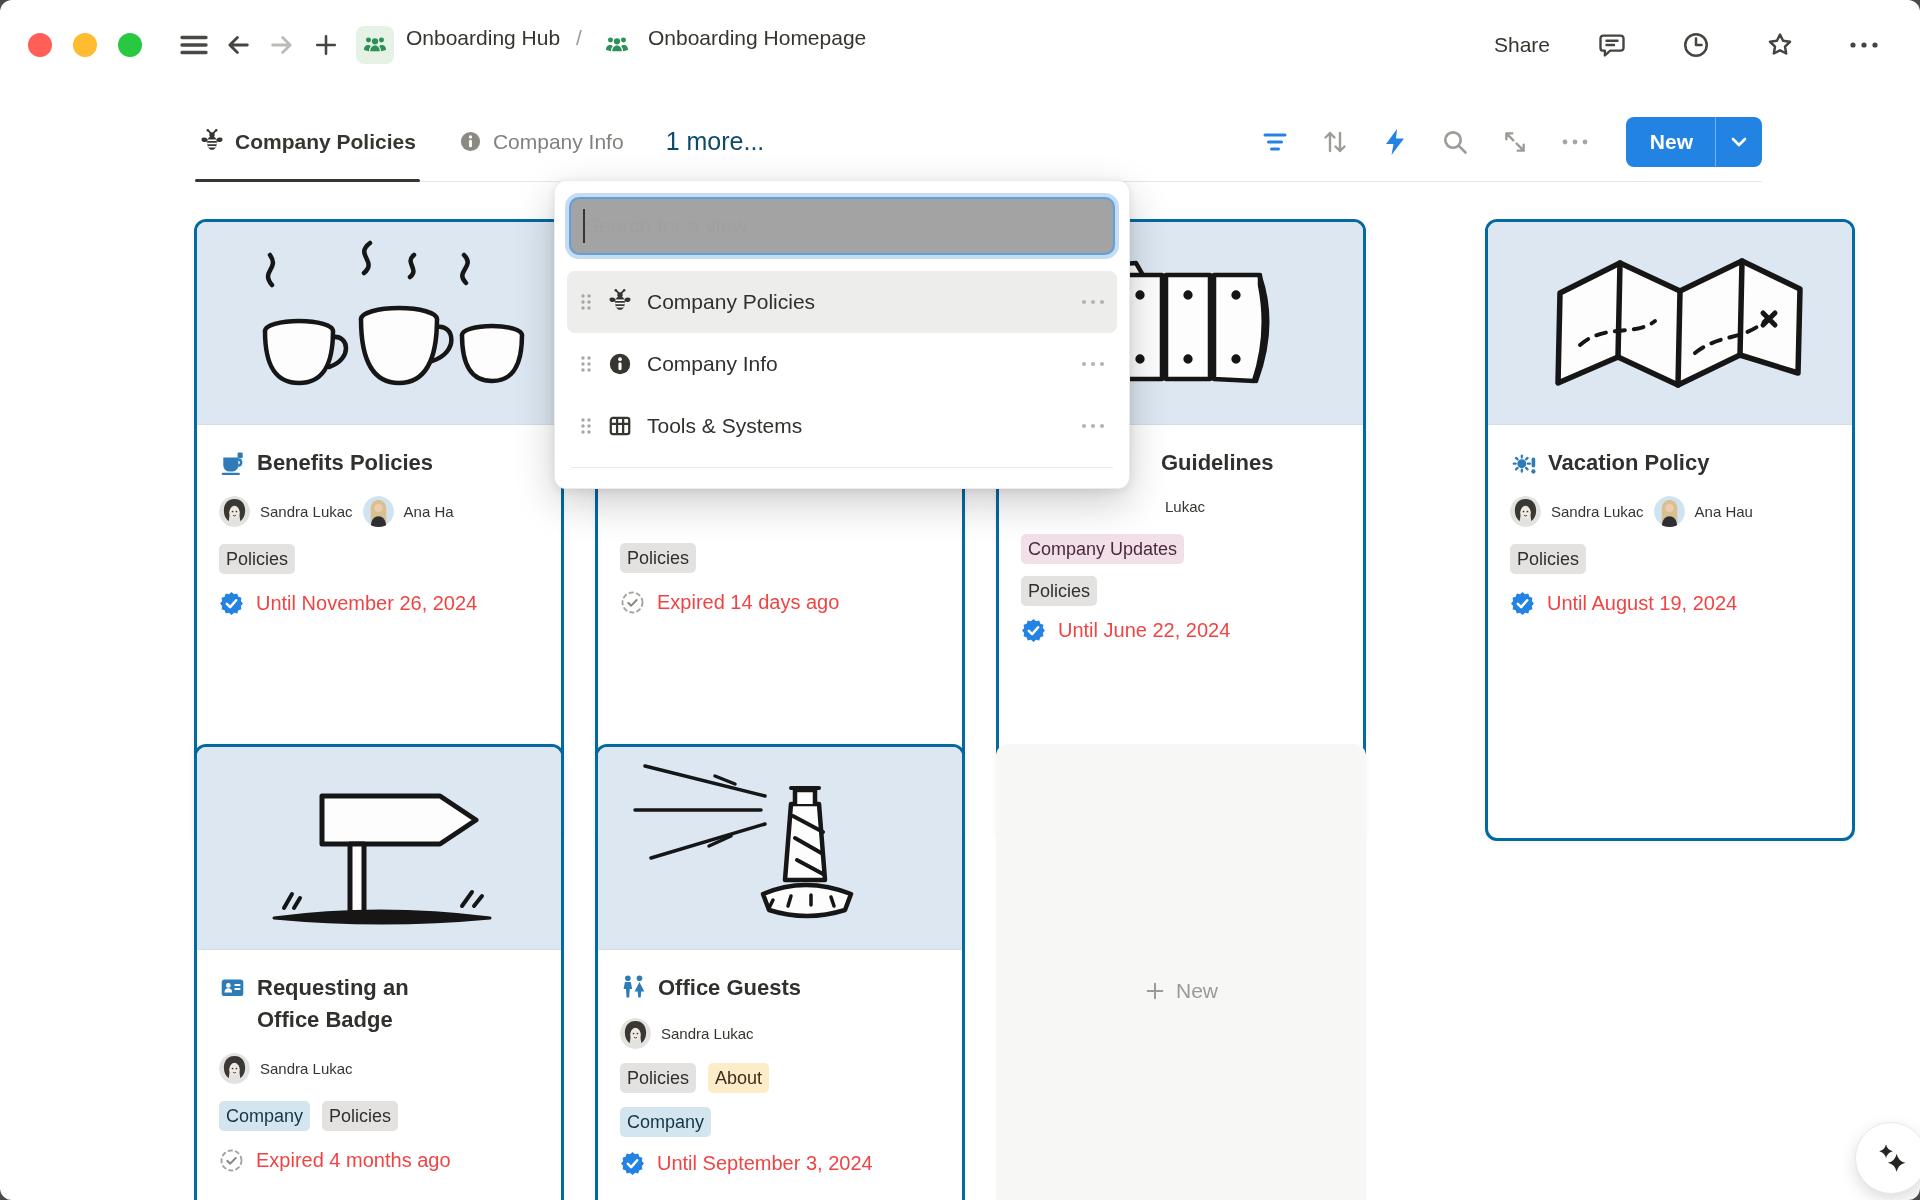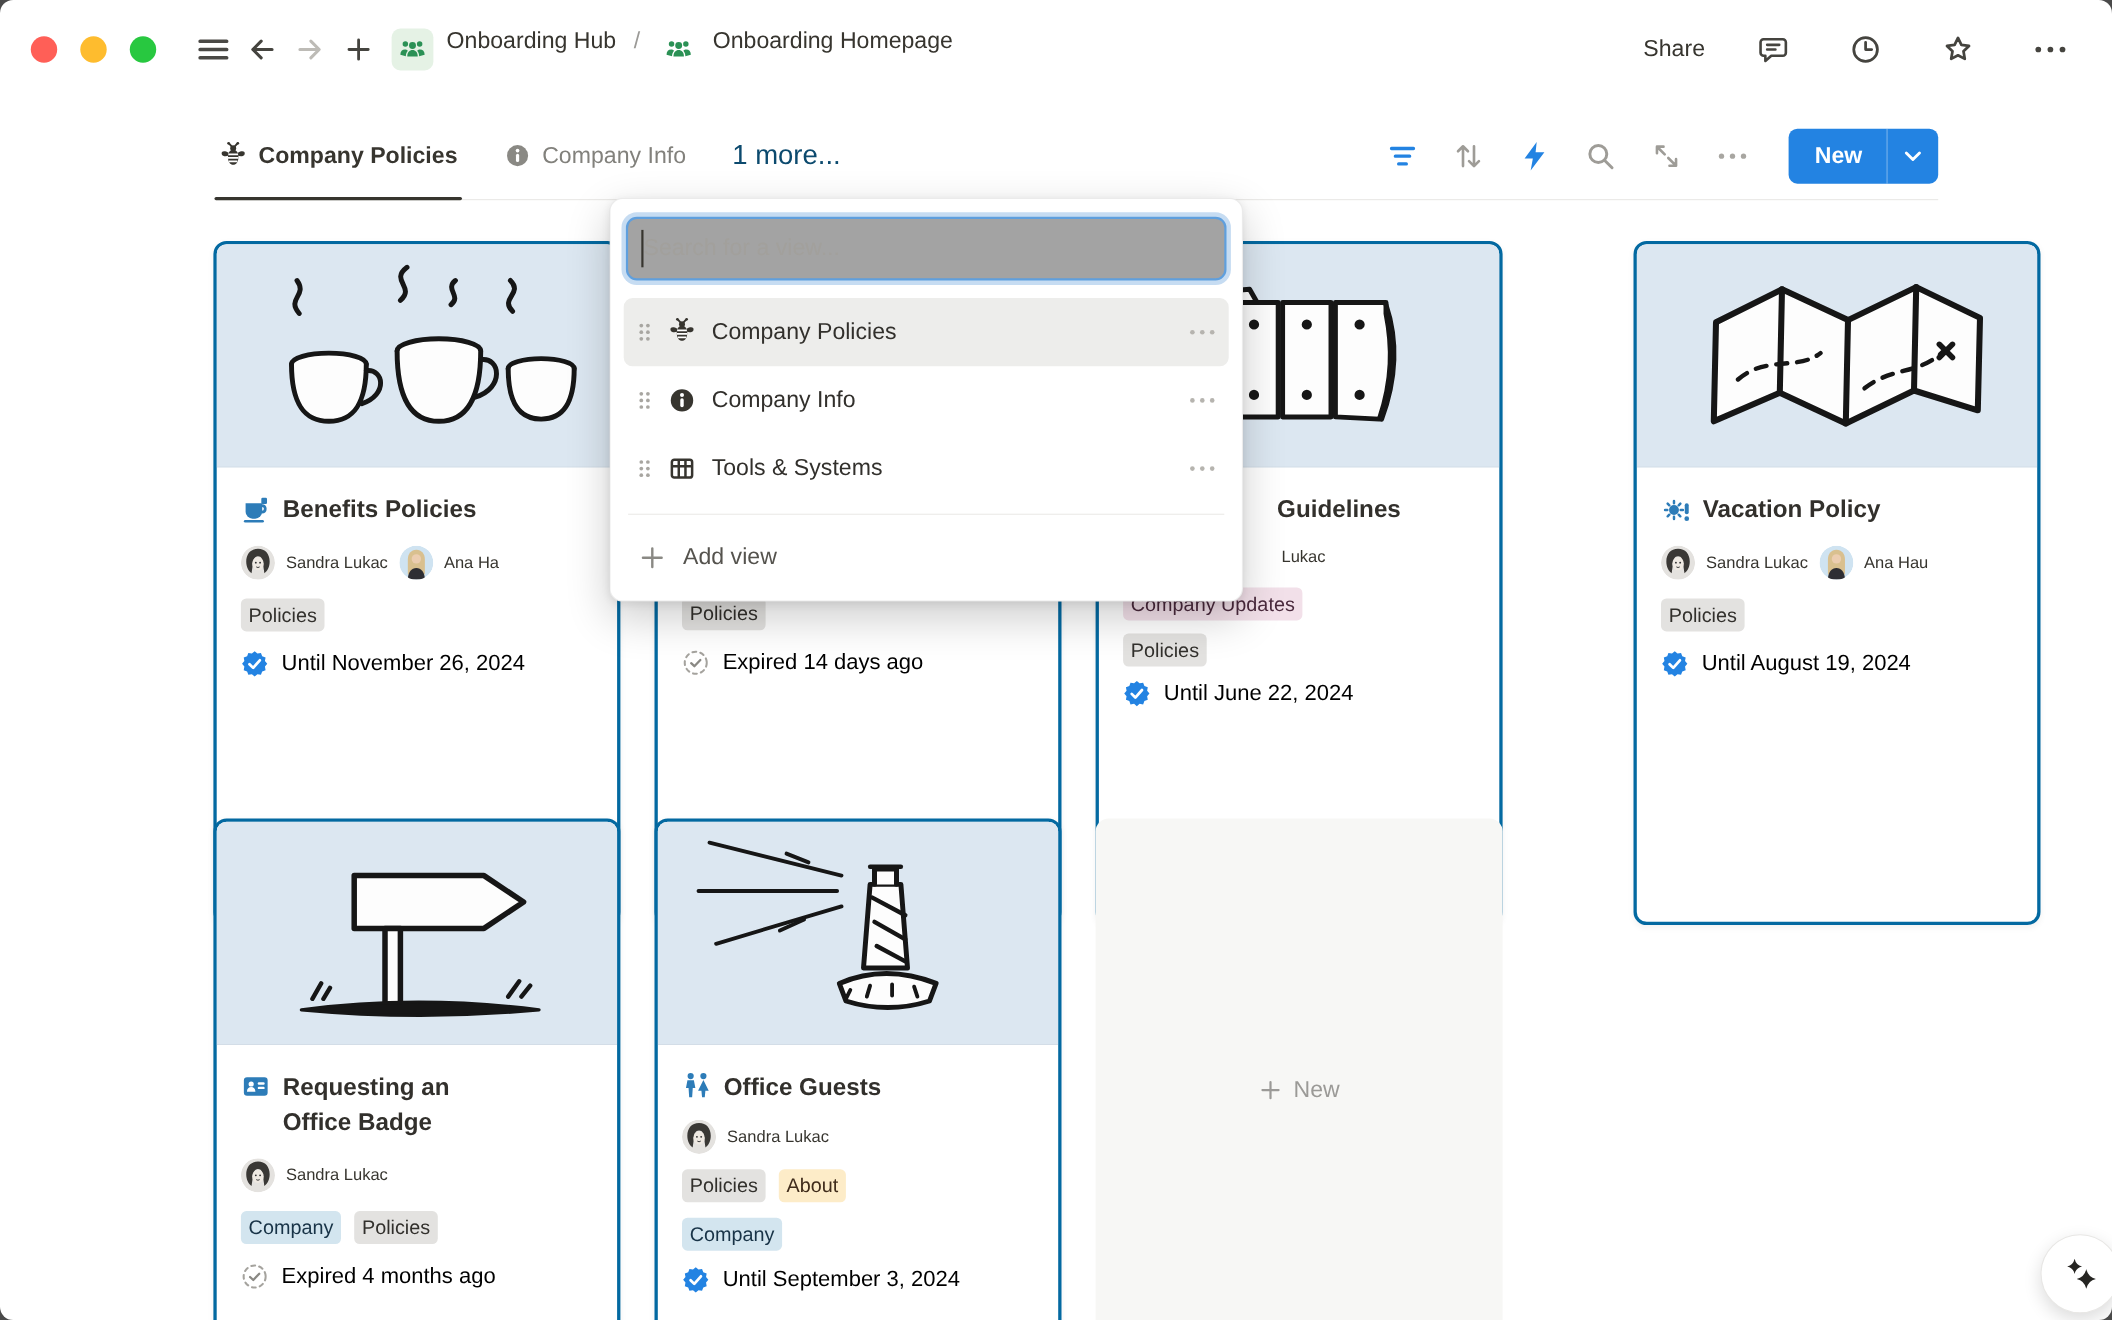--- a/index.html
+++ b/index.html
@@ -46,21 +46,21 @@
   .trow .ticon{flex:0 0 auto;margin-top:2px;}
   .prow{display:flex;align-items:center;gap:10px;font-size:15px;color:#37352f;white-space:nowrap;overflow:hidden;}
   .prow.bleed{margin-right:-22px;}
   .avatar{width:31px;height:31px;border-radius:50%;overflow:hidden;flex:0 0 auto;}
   .tagrow{display:flex;gap:12px;flex-wrap:nowrap;}
   .tag{display:inline-block;font-size:18px;line-height:30px;padding:0 7px;border-radius:5px;color:#32302c;white-space:nowrap;}
   .tag.gray{background:#e3e2e0;}
   .tag.blue{background:#d3e5ef;color:#183347;}
   .tag.yellow{background:#fdecc8;color:#402c1b;}
   .tag.pink{background:#f2e0e9;color:#4a2a3d;}
-  .srow{display:flex;align-items:center;gap:12px;font-size:20px;color:#000000;}
+  .srow{display:flex;align-items:center;gap:12px;font-size:20px;color:#ef4444;}
   .spacer-row{height:31px;}
   .hidden-indent{padding-left:140px;}
   .new-card{position:absolute;width:370px;height:493px;background:#f7f7f5;border-radius:12px;
             display:flex;align-items:center;justify-content:center;gap:10px;color:#9b9a97;font-size:21px;}
 
   
   .view-menu{position:absolute;left:554px;top:180px;width:576px;background:#fff;border:1px solid rgba(0,0,0,.08);
              border-radius:12px;box-shadow:0 14px 40px rgba(0,0,0,.2), 0 2px 8px rgba(0,0,0,.08);
              padding:16px 12px 10px 12px;z-index:50;box-sizing:border-box;}
   .vm-search{position:relative;height:58px;border-radius:10px;background:#a3a3a3;border:2px solid #5f9fdd;
@@ -669,28 +669,20 @@
         <span>
           <svg width="24" height="6" viewBox="0 0 24 6">
               <circle cx="3" cy="3" r="2.1" fill="#b6b4af"></circle>
               <circle cx="12" cy="3" r="2.1" fill="#b6b4af"></circle>
               <circle cx="21" cy="3" r="2.1" fill="#b6b4af"></circle>
             </svg>
         </span>
       </div>
     </div>
     <div class="vm-divider"></div>
-    <div class="vm-add">
-      <span>
-        <svg width="24" height="24" viewBox="0 0 24 24" fill="none">
-            <path d="M12 3.5 V20.5 M3.5 12 H20.5" stroke="#8a8984" stroke-width="2.2" stroke-linecap="round"></path>
-          </svg>
-      </span>
-      <span>Add view</span>
-    </div>
   </div>
 
   <div class="ai-fab">
     <span>
       <svg width="40" height="40" viewBox="0 0 32 32" fill="#262522">
         <path d="M12 5 q1 4.6 5.4 5.6 q-4.4 1 -5.4 5.6 q-1 -4.6 -5.4 -5.6 q4.4 -1 5.4 -5.6 Z"></path>
         <path d="M20.5 12.5 q1.3 6 7 7.2 q-5.7 1.2 -7 7.2 q-1.3 -6 -7 -7.2 q5.7 -1.2 7 -7.2 Z"></path>
       </svg>
     </span>
   </div>

